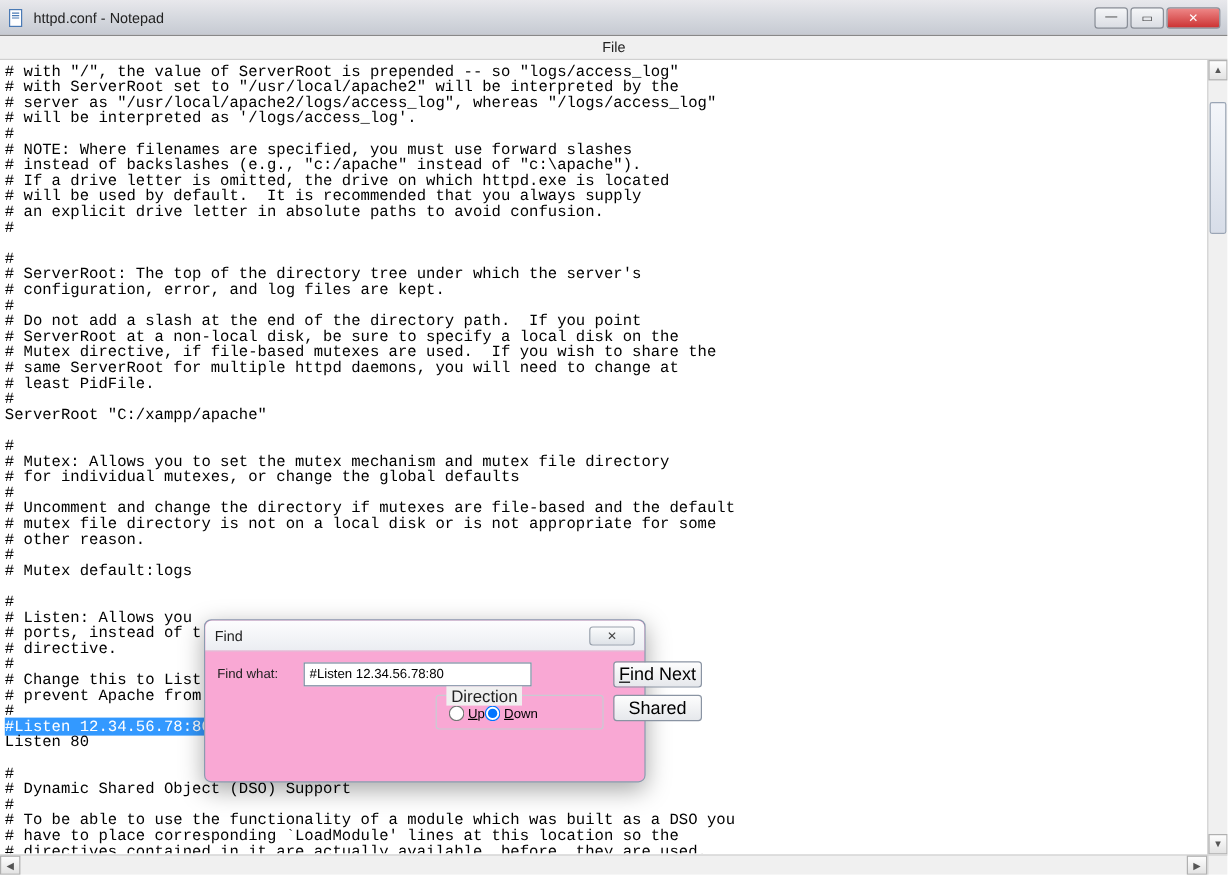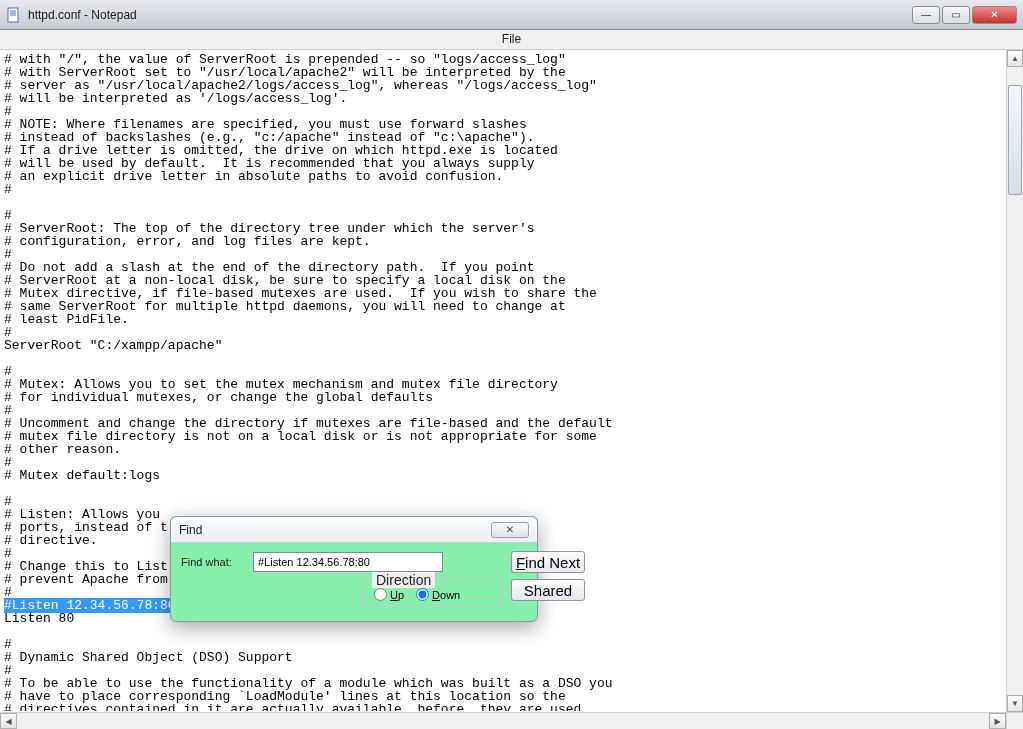--- a/index.html
+++ b/index.html
@@ -118,22 +118,22 @@
     border:1px solid #b0b0b0;
     display:inline-flex; align-items:center; justify-content:center;
     font-size:8px; color:#555; float:left;
   }
   .scrollbar-h .sbtn.right { float:right; }
   .corner { position:absolute; right:0; bottom:0; width:17px; height:17px; background:#f0f0f0; border-left:1px solid #d0d0d0; border-top:1px solid #d0d0d0;}
   
   .find-dialog {
     position: absolute;
     left: 170px; top: 516px;
-    width: 368px; height: 106px;
-    background: #86efac;
+    width: 368px; height: 136px;
+    background: #f9a8d4;
     border: 1px solid #8a9bb0;
     border-radius: 6px;
     box-shadow: 0 6px 20px rgba(0,0,0,0.35);
   }
   .find-title {
     height: 26px;
     background: linear-gradient(#fdfdfe,#ebedf2);
     border-bottom:1px solid #c9cfd8;
     border-radius: 6px 6px 0 0;
     display:flex; align-items:center;
@@ -180,21 +180,21 @@
     border-radius:3px;
     padding: 4px 10px 6px 10px;
     margin-left: 110px;
     width: 140px;
     position: relative;
   }
   .groupbox .legend {
     position:absolute; top:-8px; left:8px;
     background:#f0f0f0; padding:0 4px; font-size:14px; color:#222;
   }
-  .radiorow { display:flex; gap:12px; align-items:center; margin-top:4px;}
+  .radiorow { display:flex; align-items:center; margin-top:4px;}
   .radiorow label { display:flex; align-items:center; gap:3px; font-size:11px;}
   .matchcase {
     grid-column: 1 / span 2;
     grid-row: 3;
     display:flex; align-items:center; gap:5px; font-size:11px;
     margin-top: 12px;
   }
   input[type=checkbox], input[type=radio] {
     margin:0;
   }

